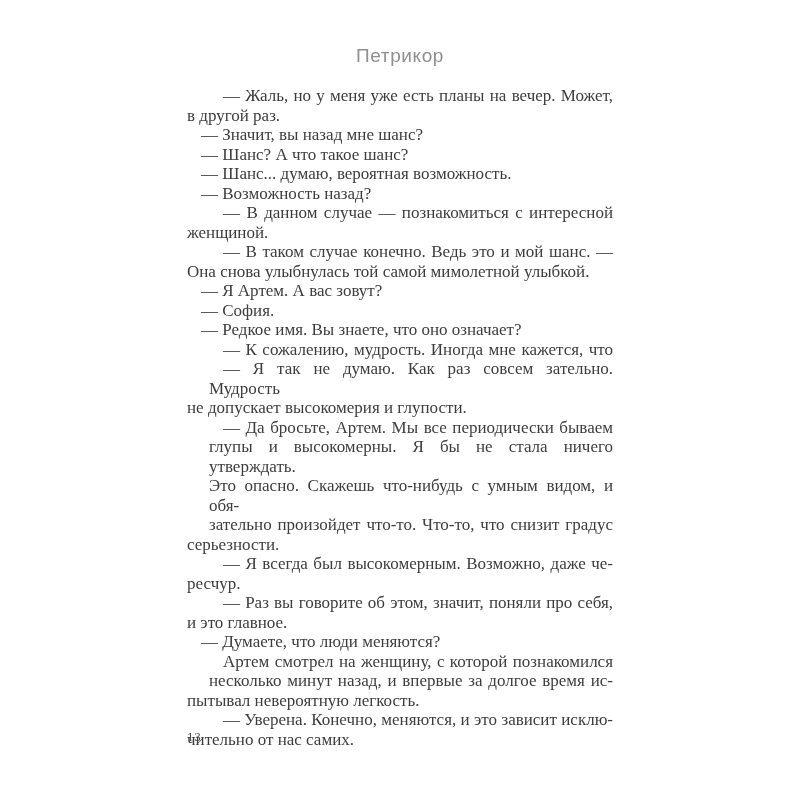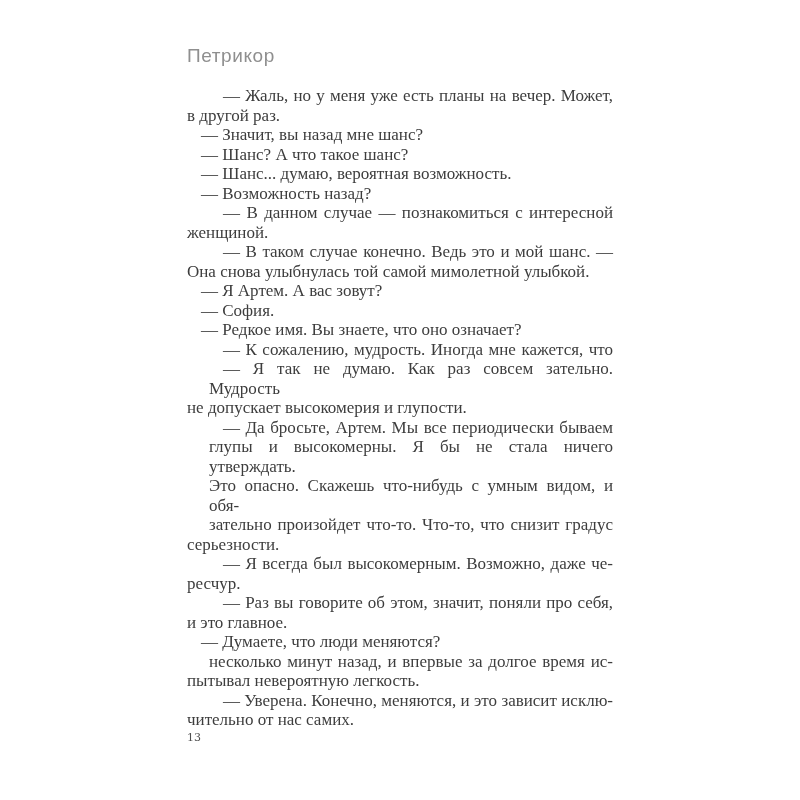--- a/index.html
+++ b/index.html
@@ -14,21 +14,21 @@
     background: var(--page-bg, #ffffff);
     font-family: "Liberation Serif", serif;
     overflow: hidden;
     filter: blur(0.3px);
   }
   .running-header {
     position: absolute;
     top: 45px;
     left: 187px;
     width: 426px;
-    text-align: left;
+    text-align: center;
     font-family: "Liberation Sans", sans-serif;
     font-size: 19px;
     letter-spacing: 0.6px;
     color: var(--header-color, #8f8f8f);
   }
   .text-block {
     position: absolute;
     top: 86px;
     left: 187px;
     width: 426px;
@@ -84,20 +84,21 @@
       <div class="line first just">— Да бросьте, Артем. Мы все периодически бываем</div>
       <div class="line just">глупы и высокомерны. Я бы не стала ничего утверждать.</div>
       <div class="line just">Это опасно. Скажешь что-нибудь с умным видом, и обя-</div>
       <div class="line just">зательно произойдет что-то. Что-то, что снизит градус</div>
       <div class="line">серьезности.</div>
       <div class="line first just">— Я всегда был высокомерным. Возможно, даже че-</div>
       <div class="line">ресчур.</div>
       <div class="line first just">— Раз вы говорите об этом, значит, поняли про себя,</div>
       <div class="line">и это главное.</div>
       <div class="line first">— Думаете, что люди меняются?</div>
+      <div class="line first just">Артем смотрел на женщину, с которой познакомился</div>
       <div class="line just">несколько минут назад, и впервые за долгое время ис-</div>
       <div class="line">пытывал невероятную легкость.</div>
       <div class="line first just">— Уверена. Конечно, меняются, и это зависит исклю-</div>
       <div class="line">чительно от нас самих.</div>
     </div>
 
   <div class="page-number">13</div>
 </div>
 
 </body></html>

